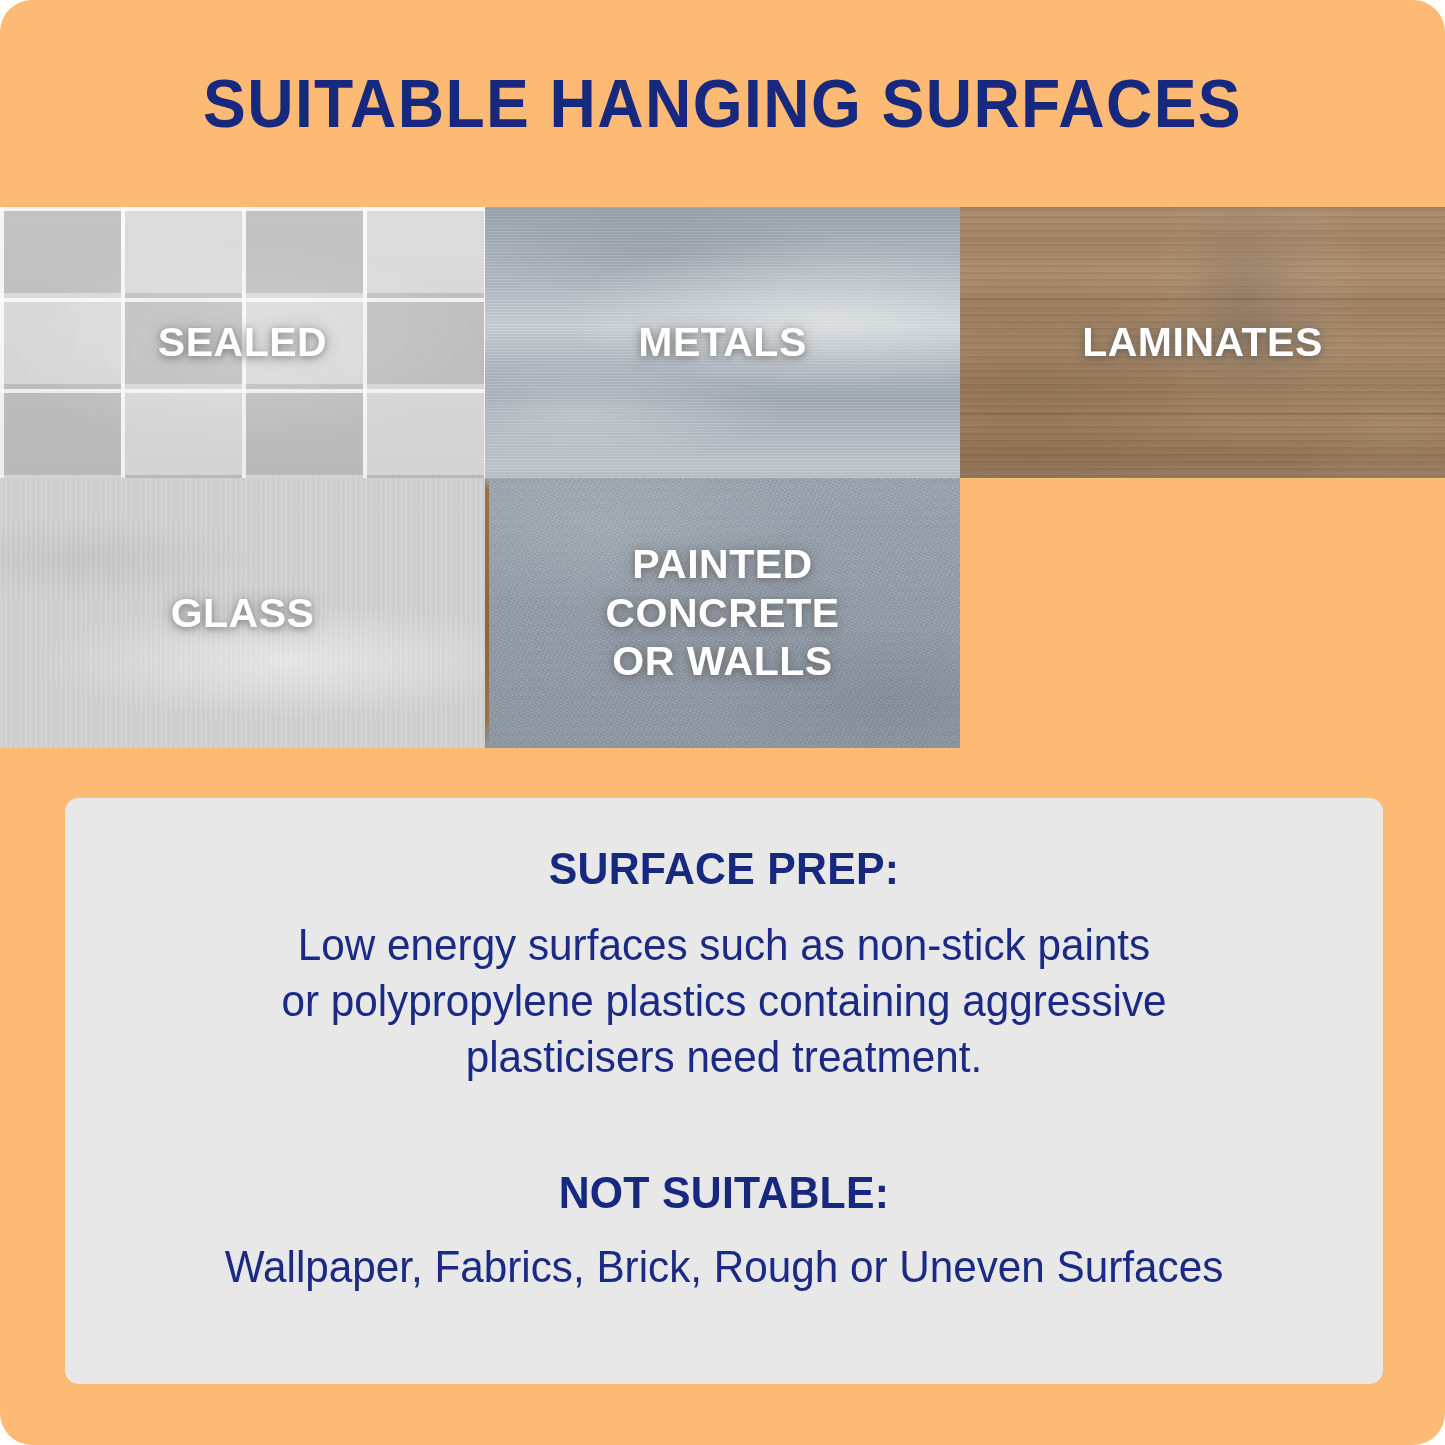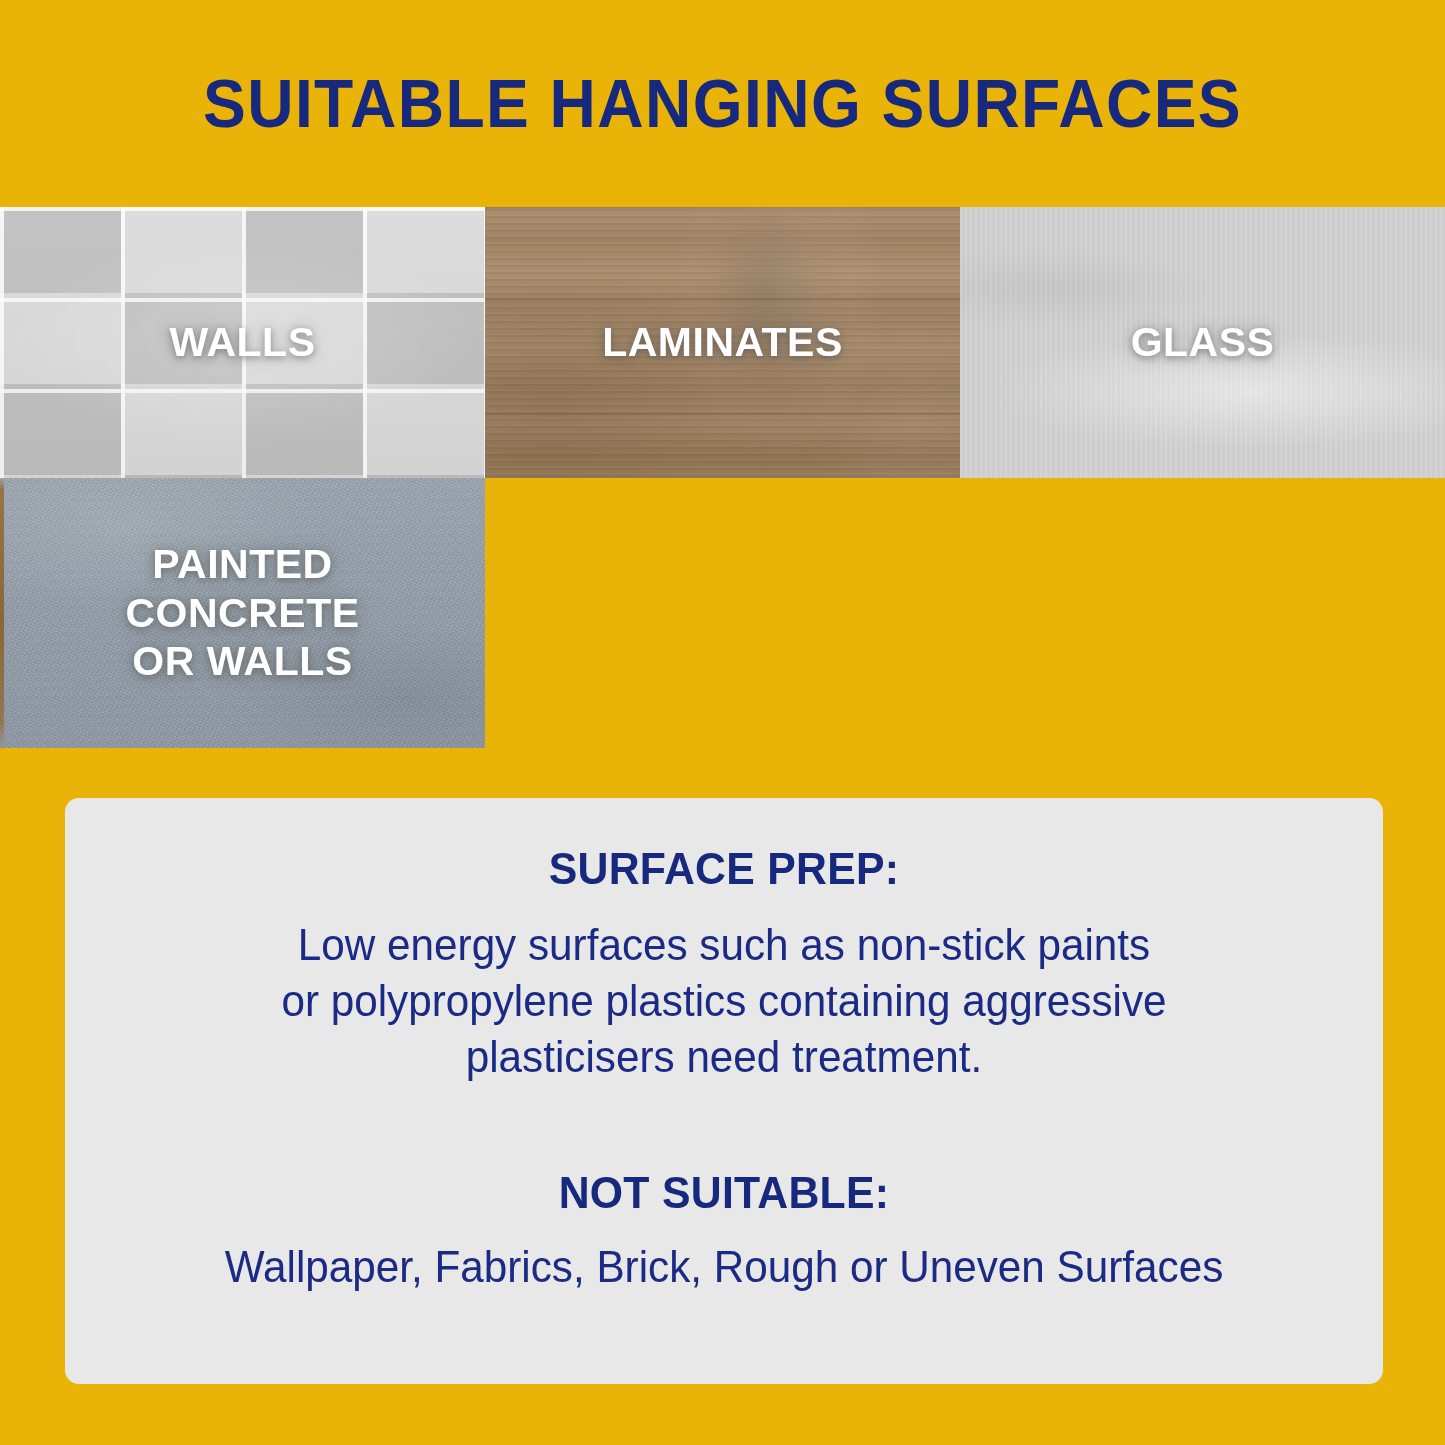--- a/index.html
+++ b/index.html
@@ -10,21 +10,22 @@
     height: 1445px;
     background: #ffffff;
     font-family: "Liberation Sans", sans-serif;
     overflow: hidden;
   }
 
   .page {
     position: relative;
     width: 1445px;
     height: 1445px;
-    background: #eab308;
+    background: #fdba74;
+    border-radius: 32px;
   }
 
   
   .title {
     position: absolute;
     left: 0;
     top: 64px;
     width: 1445px;
     text-align: center;
     color: #17297f;
@@ -375,23 +376,26 @@
 </head>
 <body>
 
 <div class="page">
 
   <div class="title">SUITABLE HANGING SURFACES</div>
 
   <div class="surface-grid">
 
     <div class="cell tex-tiles">
-      <div class="cell-label">WALLS</div>
+      <div class="cell-label">SEALED</div>
     </div>
 
+    <div class="cell tex-metals">
+      <div class="cell-label">METALS</div>
+    </div>
 
     <div class="cell tex-laminates">
       <div class="cell-label">LAMINATES</div>
     </div>
 
     <div class="cell tex-glass">
       <div class="cell-label">GLASS</div>
     </div>
 
 

